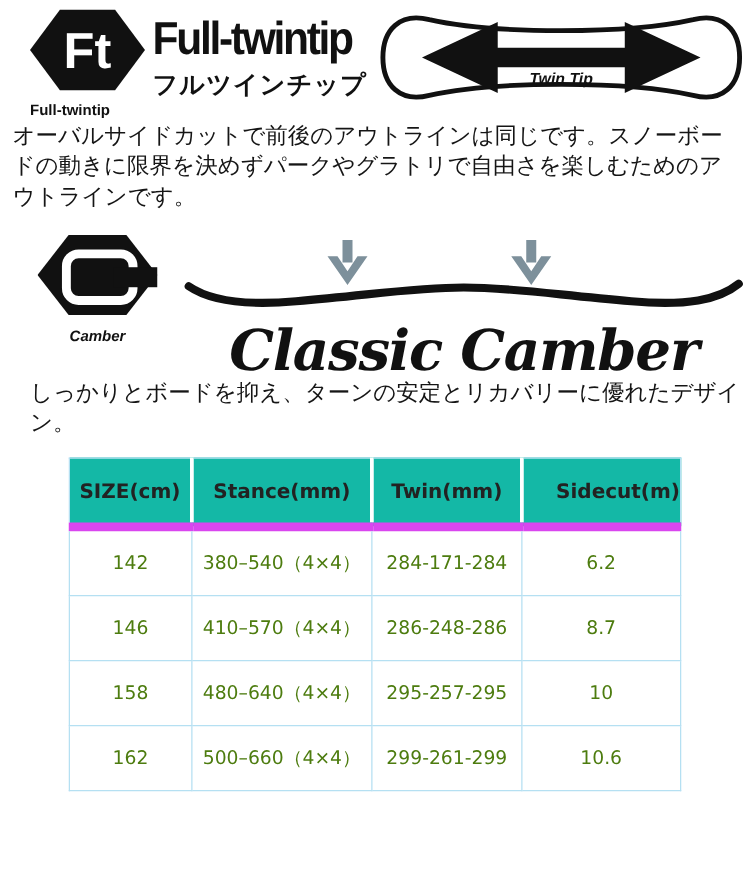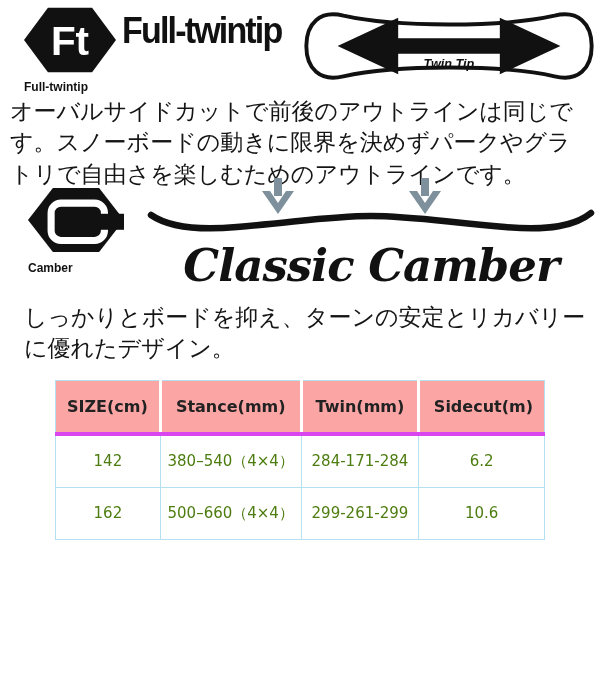--- a/index.html
+++ b/index.html
@@ -10,37 +10,37 @@
   .top-section { position:relative; height:92px; }
   .ft-logo-block { position:absolute; left:24px; top:5px; width:94px; text-align:left; }
   .logo-caption { font-size:12px; font-weight:bold; letter-spacing:0; color:#111; margin-top:1px; }
   .twintip-heading-block { position:absolute; left:122px; top:12px; }
   .twintip-heading { font-size:37px; font-weight:bold; letter-spacing:-2px; line-height:1.0;
     transform:scaleX(.92); transform-origin:left; white-space:nowrap; color:#111; }
   .twintip-heading-ja { font-size:20px; font-weight:bold; margin-top:5px; letter-spacing:1px; color:#111; }
   .board-illustration { position:absolute; right:3px; top:3px; }
 
   
-  .desc { font-size:23px; line-height:1.36; color:#151515; padding:4px 8px 0 10px; }
+  .desc { font-size:18px; line-height:1.36; color:#151515; padding:4px 8px 0 10px; }
   .twintip-desc { height:80px; }
 
   
   .camber-section { position:relative; height:122px; }
-  .camber-logo-block { position:absolute; left:28px; top:12px; width:100px; text-align:left; }
-  .camber-visuals { position:absolute; left:145px; top:2px; width:452px; }
+  .camber-logo-block { position:absolute; left:28px; top:12px; width:100px; text-align:center;font-style:italic; }
+  .camber-visuals { position:absolute; left:145px; top:16px; width:452px; }
   .classic-camber-heading { font-size:45px; font-weight:bold; font-style:italic;
     letter-spacing:-1px; text-align:center; color:#111; margin-top:-5px;
     font-family:"DejaVu Serif","Liberation Serif",serif; }
   .camber-desc { padding:8px 4px 0 24px; }
 
   
   .spec-table { margin:15px 0 0 55px; width:490px; border-collapse:collapse;
     font-family:"DejaVu Sans","Liberation Sans",sans-serif; }
-  .spec-table th { background:#fca5a5; color:#222; font-size:16px; font-weight:bold;
-    padding:16px 11px; border-bottom:4px solid #d946ef; }
+  .spec-table th { background:#14b8a6; color:#222; font-size:16px; font-weight:bold;
+    padding:16px 0; border-bottom:7px solid #d946ef; }
   .spec-table th + th { border-left:3px solid #fff;margin-top:44px; }
   .spec-table td { text-align:center; font-size:15px; color:#4d7c0f; padding:16px 0;
     border:1px solid #b5e0f2; }
   .spec-table { border:1px solid #b5e0f2; }
   .col-size { width:20%; } .col-stance { width:29.5%; } .col-width { width:24.5%; } .col-sidecut { width:26%;text-align:right; }
 </style>
 </head>
 <body>
 
 <div class="top-section">
@@ -48,20 +48,21 @@
   <div class="ft-logo-block">
     <svg width="92" height="70" viewBox="0 0 100 76">
       <polygon points="0,38 26,3 74,3 100,38 74,73 26,73" fill="#111"></polygon>
       <text x="50" y="54" text-anchor="middle" font-size="44" font-weight="bold" font-family="Liberation Sans, sans-serif" fill="#fff">Ft</text>
     </svg>
     <div class="logo-caption">Full-twintip</div>
   </div>
 
   <div class="twintip-heading-block">
     <div class="twintip-heading">Full-twintip</div>
+    <div class="twintip-heading-ja">フルツインチップ</div>
   </div>
 
   <svg class="board-illustration" width="296" height="86" viewBox="0 0 300 88">
     <path d="M42 13 C 95 25, 205 25, 258 13 C 282 7, 296 21, 296 44 C 296 67, 282 81, 258 75 C 205 63, 95 63, 42 75 C 18 81, 4 67, 4 44 C 4 21, 18 7, 42 13 Z" fill="#fff" stroke="#111" stroke-width="4"></path>
     <polygon points="36,44 98,15 98,36 202,36 202,15 264,44 202,73 202,52 98,52 98,73" fill="#111"></polygon>
     <text x="150" y="66" text-anchor="middle" font-size="13" font-weight="bold" font-style="italic" font-family="Liberation Sans, sans-serif" fill="#111">Twin Tip</text>
   </svg>
 </div>
 
 <p class="desc twintip-desc">オーバルサイドカットで前後のアウトラインは同じです。スノーボードの動きに限界を決めずパークやグラトリで自由さを楽しむためのアウトラインです。</p>
@@ -107,19 +108,31 @@
     </tr>
   </thead>
   <tbody>
     <tr>
       <td>142</td>
       <td>380–540（4×4）</td>
       <td>284-171-284</td>
       <td>6.2</td>
     </tr>
     <tr>
+      <td>146</td>
+      <td>410–570（4×4）</td>
+      <td>286-248-286</td>
+      <td>8.7</td>
+    </tr>
+    <tr>
+      <td>158</td>
+      <td>480–640（4×4）</td>
+      <td>295-257-295</td>
+      <td>10</td>
+    </tr>
+    <tr>
       <td>162</td>
       <td>500–660（4×4）</td>
       <td>299-261-299</td>
       <td>10.6</td>
     </tr>
   </tbody>
 </table>
 
 </body></html>

